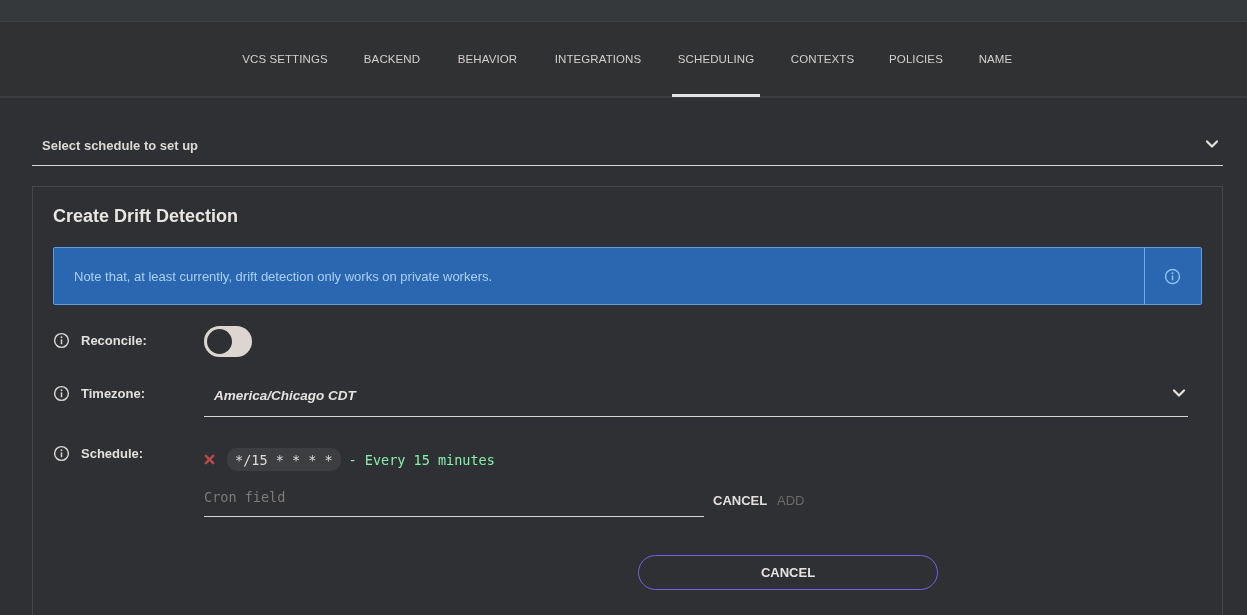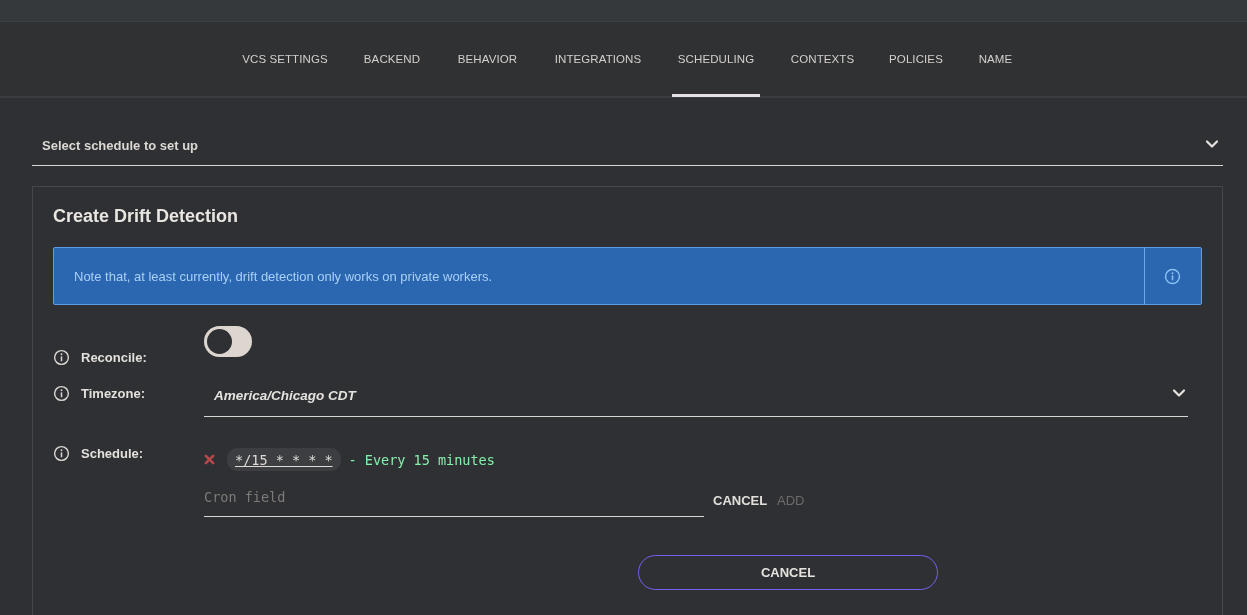--- a/index.html
+++ b/index.html
@@ -80,21 +80,21 @@
     font-size: 13.5px; font-weight: bold; color: #e6e3df; font-style: italic;
   }
 
   .sched-line {
     position: absolute; left: 171px; top: 261px; height: 23px; display: flex; align-items: center;
     font-family: "DejaVu Sans Mono", "Liberation Mono", monospace; font-size: 13.5px;
   }
   .x-icon { width: 11px; height: 11px; margin-right: 12px; cursor: pointer; }
   .cron-chip {
     background: #3d3e41; border-radius: 10px; padding: 2px 8px; color: #dedbd7; height: 23px;
-    display: flex; align-items: center; text-decoration: underline;
+    display: flex; align-items: center;
   }
   .cron-desc { margin-left: 8px; color: #86efac; }
 
   .cron-input {
     position: absolute; left: 171px; top: 385px; width: 500px; height: 33px;
     background: transparent; border: none; border-bottom: 1px solid #d8d6d3;
     font-family: "DejaVu Sans Mono", "Liberation Mono", monospace; font-size: 13.5px; color: #e6e3df;
     outline: none; padding-bottom: 6px;
   }
   .cron-input::placeholder { color: #7d7b78; }
@@ -144,21 +144,21 @@
     <div class="note">
       <span class="note-text">Note that, at least currently, drift detection only works on private workers.</span>
       <div class="note-divider"></div>
       <svg class="note-icon" viewBox="0 0 18 18">
         <circle cx="9" cy="9" r="7.4" fill="none" stroke="#8cc2f4" stroke-width="1.5"></circle>
         <circle cx="9" cy="5.6" r="1" fill="#8cc2f4"></circle>
         <rect x="8.2" y="7.8" width="1.6" height="5.2" fill="#8cc2f4"></rect>
       </svg>
     </div>
 
-    <div class="row-label" style="top:145px;margin-top:17px;">
+    <div class="row-label" style="top:145px;">
       <svg viewBox="0 0 18 18">
         <circle cx="9" cy="9" r="7.3" fill="none" stroke="#d8d5d1" stroke-width="1.5"></circle>
         <circle cx="9" cy="5.6" r="1" fill="#d8d5d1"></circle>
         <rect x="8.2" y="7.8" width="1.6" height="5.2" fill="#d8d5d1"></rect>
       </svg>
       <span>Reconcile:</span>
     </div>
     <div class="toggle">
       <div class="knob"></div>
     </div>

